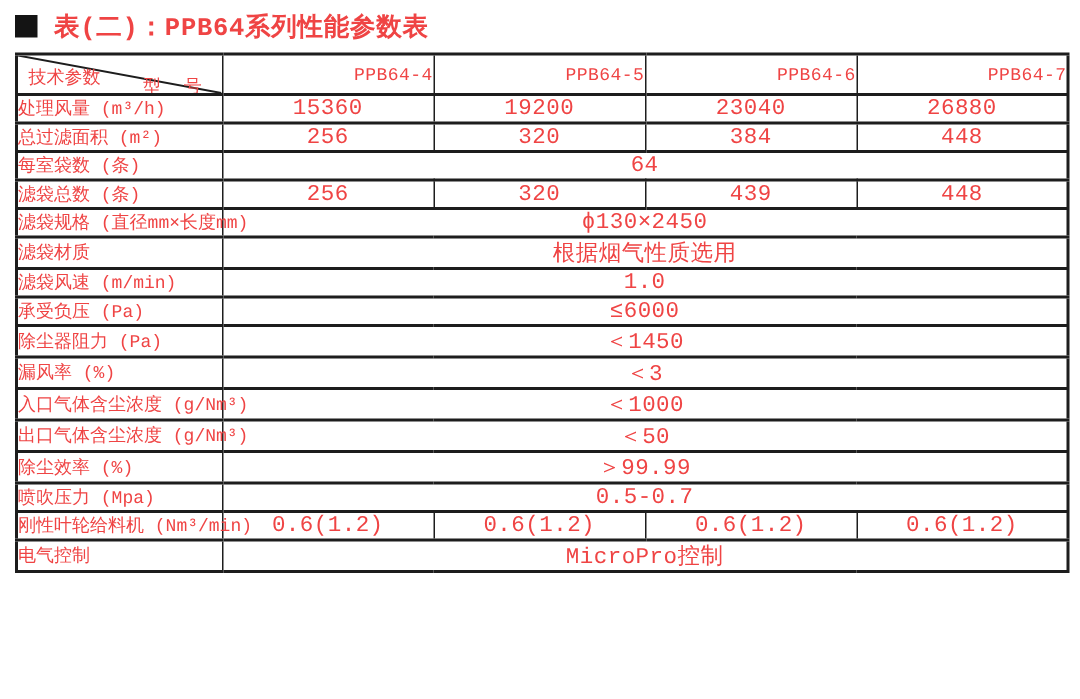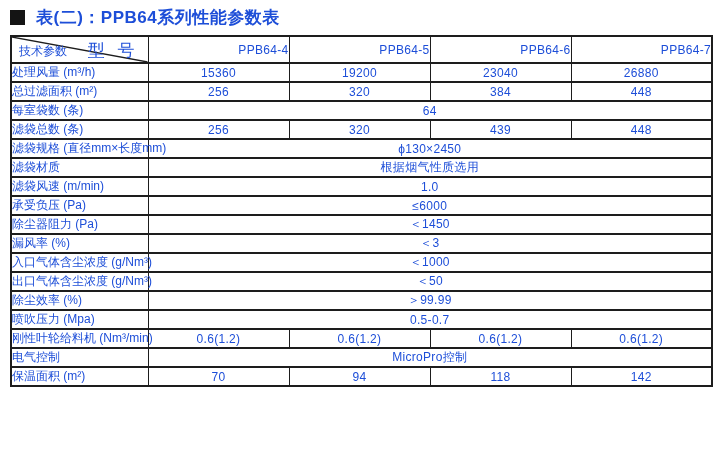--- a/index.html
+++ b/index.html
@@ -1,21 +1,21 @@
 <!DOCTYPE html>
 <html><head>
 <meta charset="utf-8">
 <style>
   html,body{margin:0;padding:0;background:#fff;}
   .page{
     position:relative;
     width:720px;height:466px;
     background:#fff;
-    font-family:Liberation Sans, sans-serif;
-    color:#1d4ed8;
+    font-family:Liberation Mono, monospace;
+    color:#ef4444;
     overflow:hidden;
   }
   .title-bar{
     position:absolute;left:10px;top:6px;
     display:flex;align-items:center;gap:11px;
   }
   .bullet{
     width:15px;height:15px;background:#141414;flex:0 0 auto;
   }
   .title-text{
@@ -44,35 +44,35 @@
     font-size:12px;
     text-align:right;
     letter-spacing:0.3px;
   }
   td.corner{
     position:relative;
     overflow:hidden;
   }
   td.corner svg{position:absolute;left:0;top:0;width:100%;height:100%;display:block;}
   .corner-tr{
-    position:absolute;top:2px;right:9px;
-    font-size:17px;letter-spacing:4px;white-space:nowrap;margin-left:12px;
+    position:absolute;top:12px;right:9px;
+    font-size:12px;letter-spacing:4px;white-space:nowrap;margin-left:12px;
   }
   .corner-bl{
     position:absolute;bottom:2px;left:7px;
     font-size:12px;white-space:nowrap;
   }
   td.label{
     font-size:12px;
     text-align:left;
     padding-left:7px;
     white-space:nowrap;
   }
   td.val{
-    font-size:12px;
+    font-size:15px;
     text-align:center;
     white-space:nowrap;
     letter-spacing:0.3px;
   }
 </style>
 </head>
 <body>
 
 <div class="page">
 
@@ -174,23 +174,16 @@
           <td class="label">刚性叶轮给料机 (Nm³/min)</td>
           <td class="val">0.6(1.2)</td>
           <td class="val">0.6(1.2)</td>
           <td class="val">0.6(1.2)</td>
           <td class="val">0.6(1.2)</td>
         </tr>
         <tr class="row">
           <td class="label">电气控制</td>
           <td class="val" colspan="4">MicroPro控制</td>
         </tr>
-        <tr class="row">
-          <td class="label">保温面积 (m²)</td>
-          <td class="val">70</td>
-          <td class="val">94</td>
-          <td class="val">118</td>
-          <td class="val">142</td>
-        </tr>
       </tbody>
   </table>
 
 </div>
 
 </body></html>

